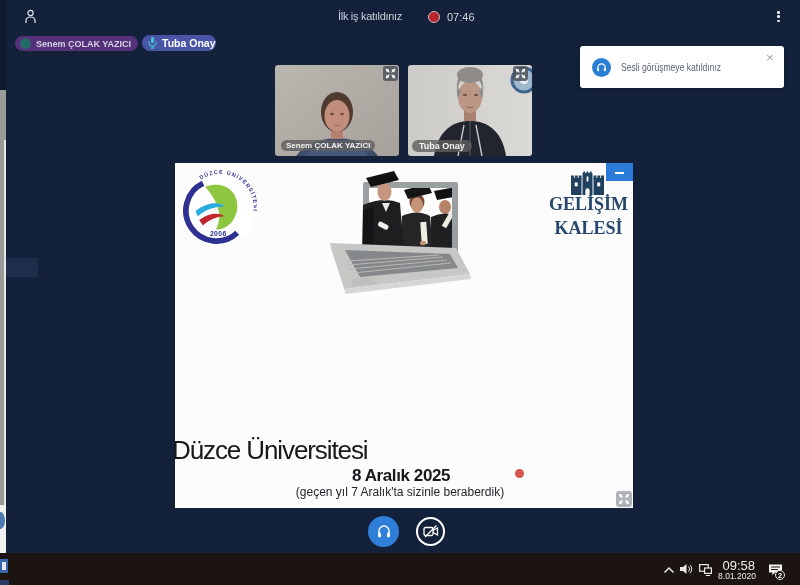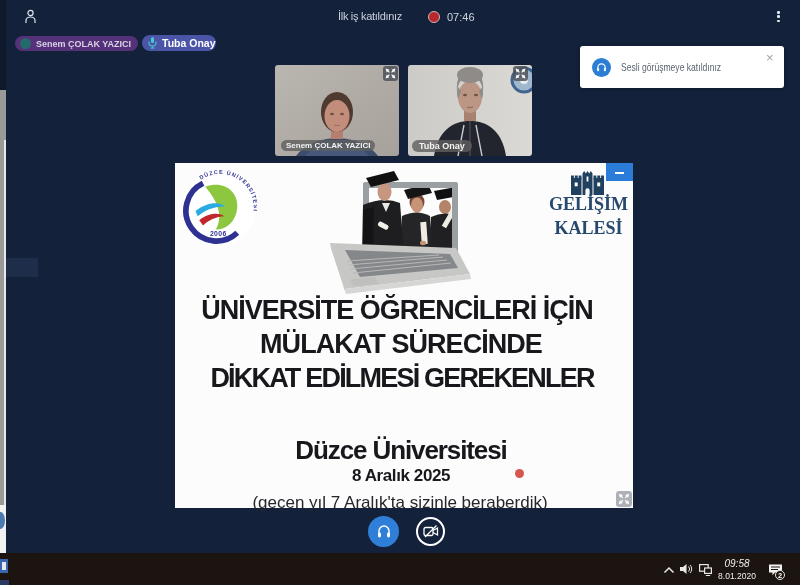--- a/index.html
+++ b/index.html
@@ -184,29 +184,24 @@
     <rect x="3.7" y="13.5" width="3" height="3.8" fill="#fff"></rect>
     <rect x="26.2" y="13.5" width="3" height="3.8" fill="#fff"></rect>
     <rect x="15.6" y="7.5" width="1.8" height="5" fill="#fff"></rect>
     <path d="M14.4 26 v-4.5 a2.1 2.3 0 0 1 4.2 0 v4.5 Z" fill="#fff"></path>
   </svg>
   <div class="abs" style="left:371px;top:29px;width:85px;text-align:center;font-family:'Liberation Serif',serif;font-weight:bold;color:#27496e;font-size:18px;line-height:24px;letter-spacing:0px;">GELİŞİM<br>KALESİ</div>
 
   <div class="abs" style="left:431px;top:0px;width:27px;height:18px;background:#2b7cd8;"></div>
   <div class="abs" style="left:440px;top:9px;width:9px;height:1.5px;background:#fff;"></div>
 
-  <div class="abs" style="left:0;top:130px;width:458px;text-align:center;font-weight:bold;color:#17171c;font-size:27px;line-height:34px;">
-    <div style="position:relative;left:-7px;letter-spacing:-1.0px;">ÜNİVERSİTE ÖĞRENCİLERİ İÇİN</div>
-    <div style="position:relative;left:-3px;letter-spacing:-0.95px;">MÜLAKAT SÜRECİNDE</div>
-    <div style="position:relative;left:-2px;letter-spacing:-1.8px;">DİKKAT EDİLMESİ GEREKENLER</div>
-  </div>
-
-  <div class="abs" style="left:-3px;top:272px;width:458px;text-align:center;font-weight:bold;color:#17171c;font-size:26px;letter-spacing:-1.1px;">Düzce Üniversitesi</div>
+
+  <div class="abs" style="left:-3px;top:272px;width:458px;font-weight:normal;color:#17171c;font-size:26px;letter-spacing:-1.1px;">Düzce Üniversitesi</div>
   <div class="abs" style="left:-3px;top:303px;width:458px;text-align:center;font-weight:bold;color:#17171c;font-size:17px;letter-spacing:-0.4px;">8 Aralık 2025</div>
-  <div class="abs" style="left:-4px;top:322px;width:458px;text-align:center;color:#26262c;font-size:17px;margin-top:8px;">(geçen yıl 7 Aralık'ta sizinle beraberdik)</div>
+  <div class="abs" style="left:-4px;top:322px;width:458px;text-align:center;color:#26262c;font-size:12px;">(geçen yıl 7 Aralık'ta sizinle beraberdik)</div>
   <div class="abs" style="left:340px;top:306px;width:9px;height:9px;border-radius:50%;background:#d4564c;"></div>
 
   <svg class="abs" style="left:441px;top:328px" width="16" height="16" viewBox="0 0 15 15">
     <rect width="15" height="15" rx="3" fill="#aeb2b8"></rect>
     <path d="M6.4 6.4 L4 4 M8.6 6.4 L11 4 M8.6 8.6 L11 11 M6.4 8.6 L4 11" stroke="#fff" stroke-width="1.1"></path>
     <polygon points="2.6,2.6 6.4,3.7 3.7,6.4" fill="#fff"></polygon>
     <polygon points="12.4,2.6 8.6,3.7 11.3,6.4" fill="#fff"></polygon>
     <polygon points="12.4,12.4 8.6,11.3 11.3,8.6" fill="#fff"></polygon>
     <polygon points="2.6,12.4 6.4,11.3 3.7,8.6" fill="#fff"></polygon>
   </svg>
@@ -234,20 +229,20 @@
 </svg>
 <svg class="abs" style="left:679px;top:563px" width="14" height="12" viewBox="0 0 14 12">
   <polygon points="1,4 4,4 7.5,1 7.5,11 4,8 1,8" fill="#e8e8e8"></polygon>
   <path d="M9.5 3.5 a3.5 3.5 0 0 1 0 5 M11 2 a5.5 5.5 0 0 1 0 8" fill="none" stroke="#e8e8e8" stroke-width="1"></path>
 </svg>
 <svg class="abs" style="left:699px;top:564px" width="13" height="13" viewBox="0 0 13 13">
   <rect x="0.6" y="0.6" width="8.6" height="6.6" fill="none" stroke="#e8e8e8" stroke-width="1.2"></rect>
   <rect x="5.6" y="4" width="6.8" height="5.4" fill="#1b1410" stroke="#e8e8e8" stroke-width="1.2"></rect>
   <line x1="6.8" y1="11.5" x2="11.2" y2="11.5" stroke="#e8e8e8" stroke-width="1"></line>
 </svg>
-<div class="abs" style="left:719px;top:558px;width:36px;text-align:center;font-size:10px;color:#f0f0f0;font-style:italic;">09:58</div>
+<div class="abs" style="left:719px;top:558px;width:36px;text-align:right;font-size:13px;color:#f0f0f0;">09:58</div>
 <div class="abs" style="left:714px;top:571px;width:46px;text-align:center;font-size:8.5px;color:#f0f0f0;">8.01.2020</div>
 <svg class="abs" style="left:768px;top:564px" width="15" height="12" viewBox="0 0 15 12">
   <path d="M1 0.5 h13 v8 h-7 l-2.6 2.8 v-2.8 h-3.4 Z" fill="#f2f2f2"></path>
   <line x1="3" y1="3" x2="12" y2="3" stroke="#1b1410" stroke-width="1"></line>
   <line x1="3" y1="5.5" x2="10" y2="5.5" stroke="#1b1410" stroke-width="1"></line>
 </svg>
 <div class="abs" style="left:775px;top:570px;width:10px;height:10px;border-radius:50%;background:#1b1410;border:1.2px solid #e8e8e8;color:#fff;font-size:7.5px;font-weight:bold;text-align:center;line-height:9.5px;">2</div>
 
 </body></html>

